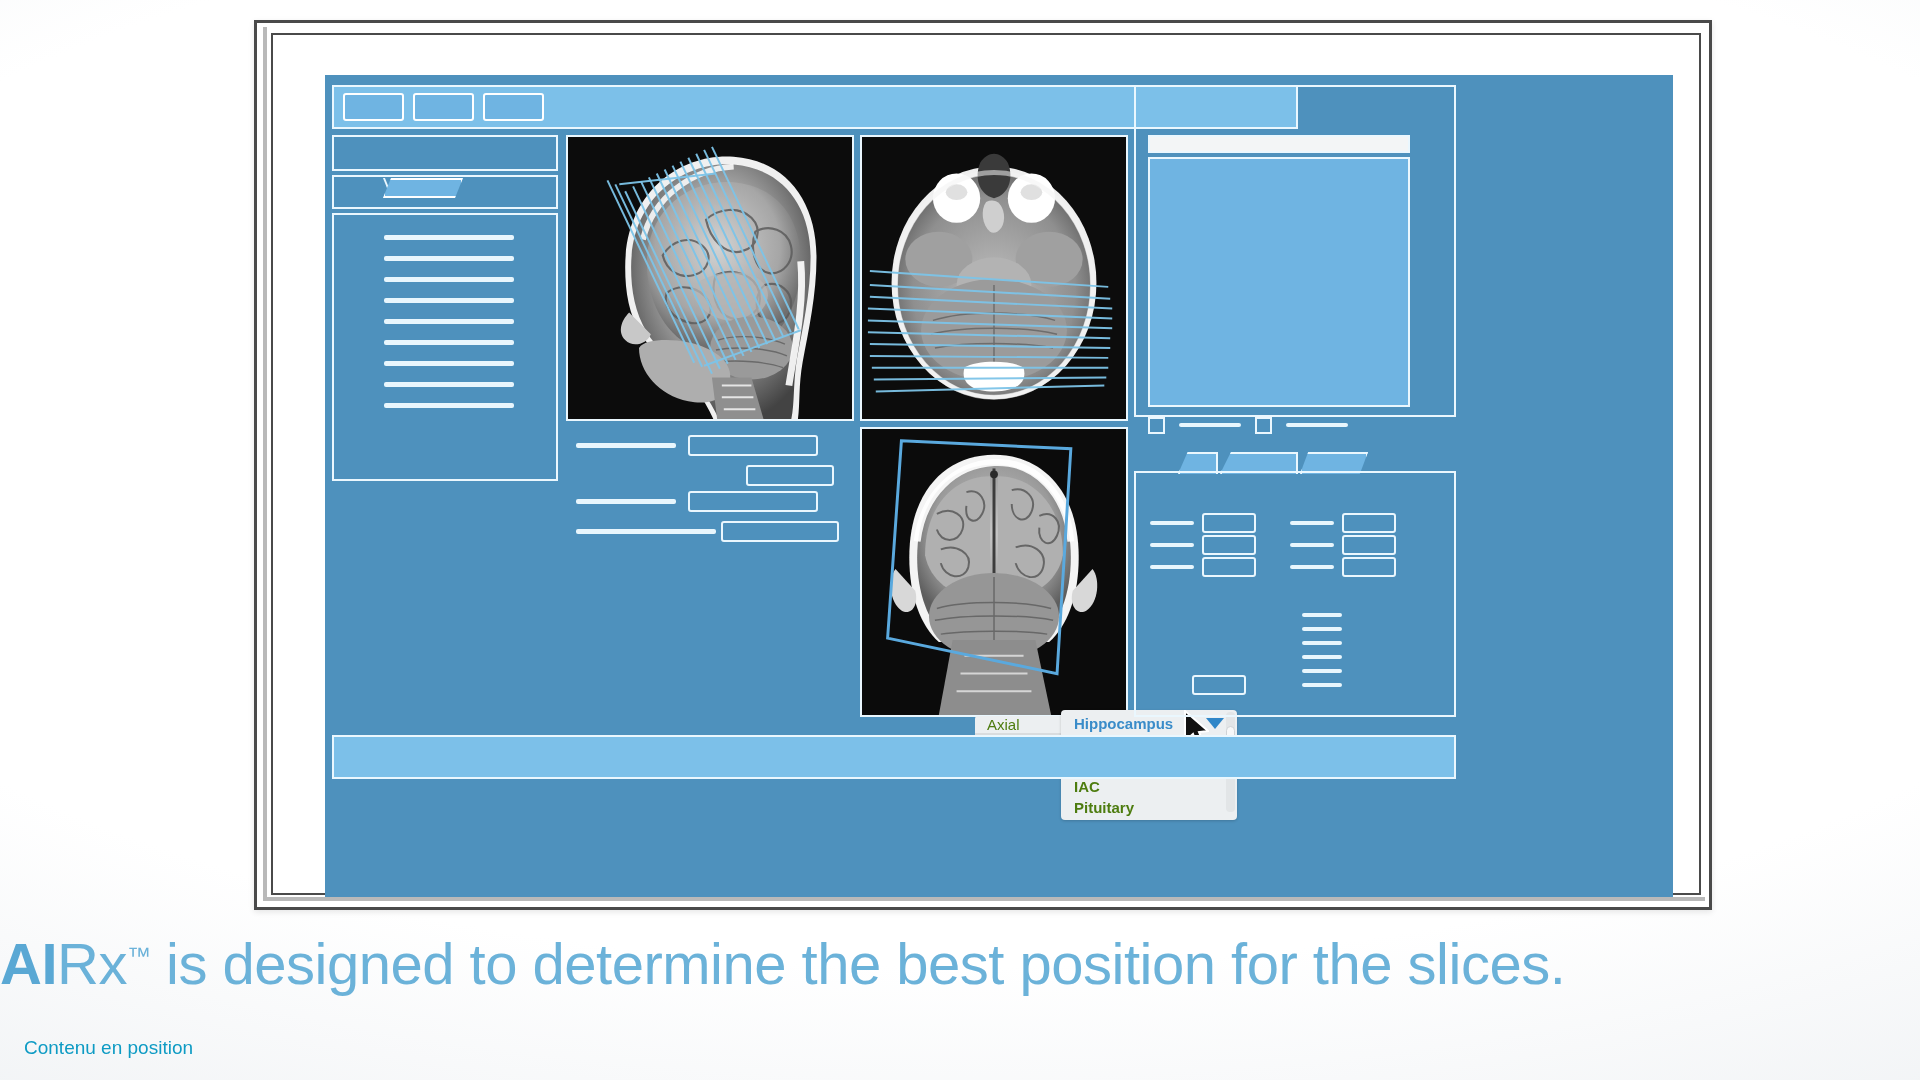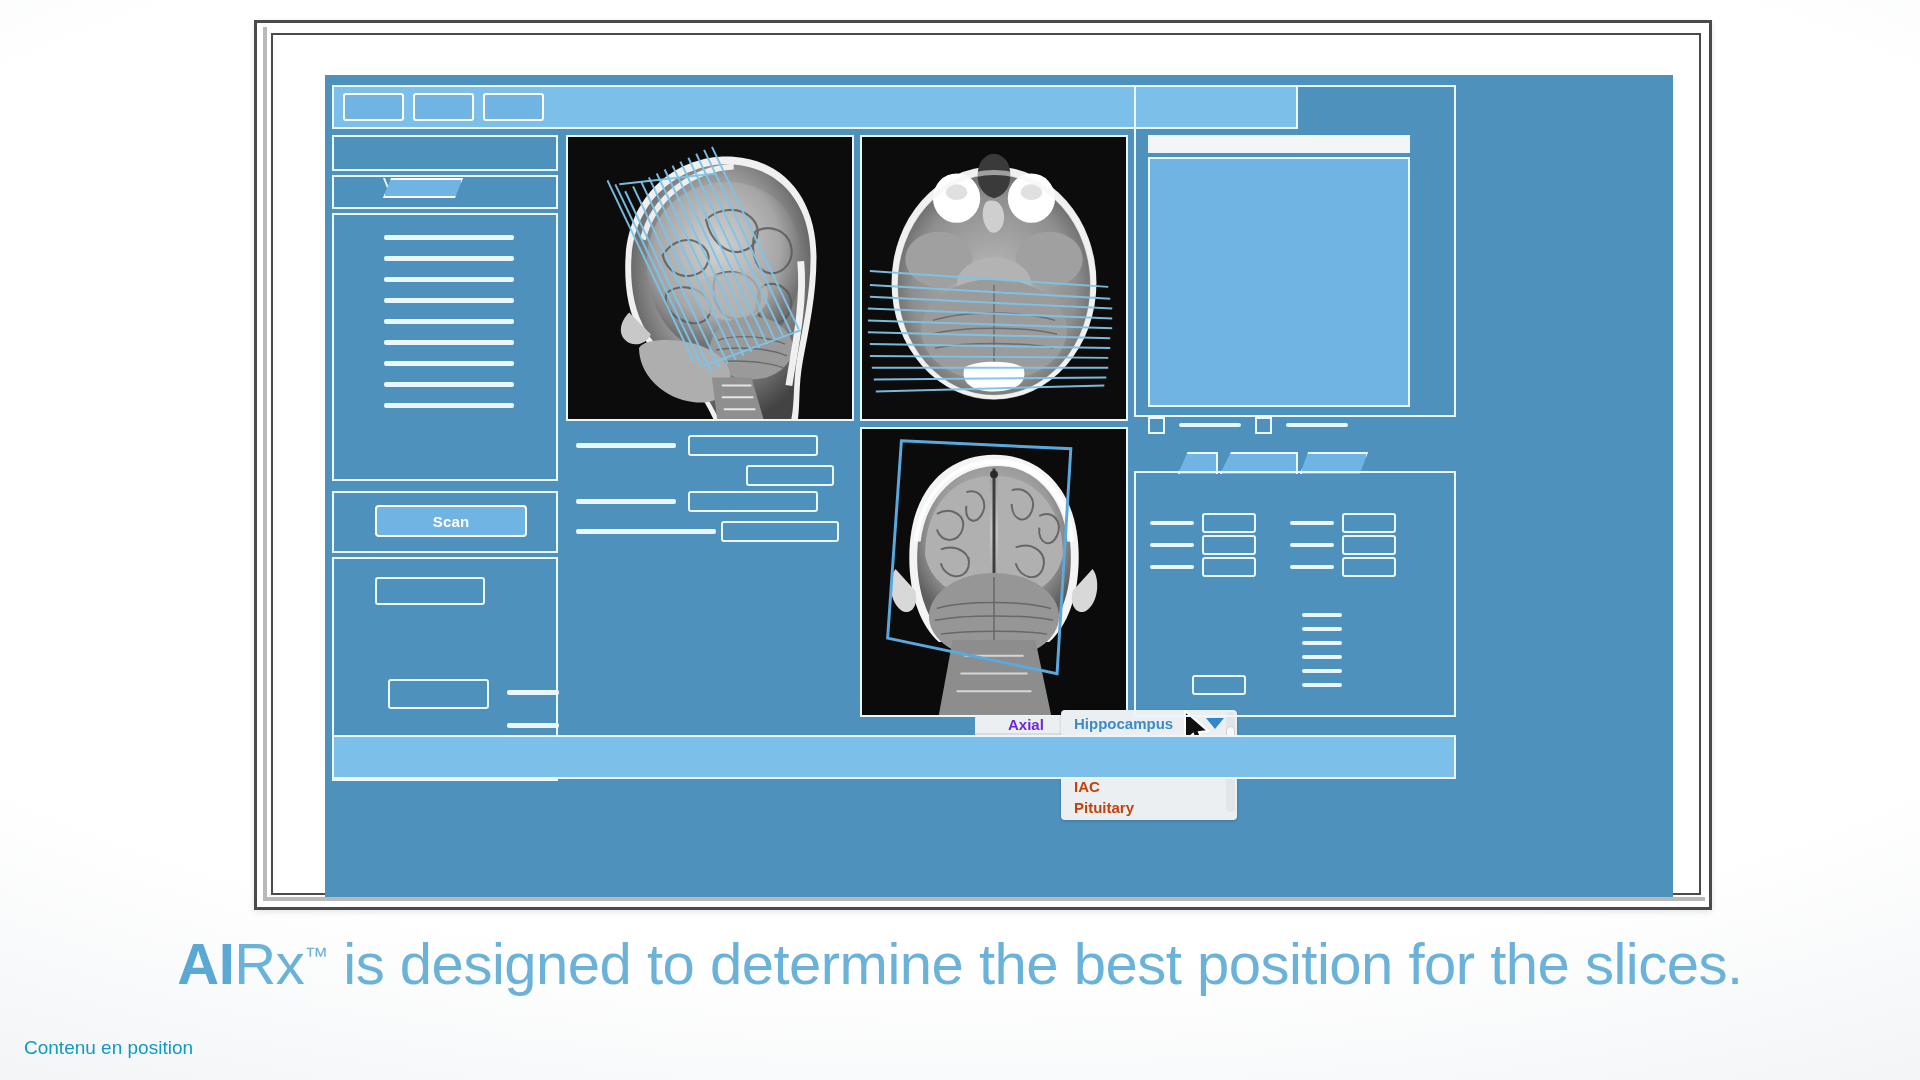--- a/index.html
+++ b/index.html
@@ -98,28 +98,28 @@
   
   #dropdown{
     position:absolute;left:650px;top:641px;width:262px;height:104px;
     font-size:15px;
   }
   #dd-left{
     position:absolute;left:0;top:0;width:92px;height:42px;background:#eceff1;
     border-radius:3px;
   }
   #dd-left .dd-opt{padding:1px 12px;}
-  #dd-axial{color:#6d28d9;font-weight:bold;margin-left:21px;}
+  #dd-axial{color:#4d7c0f;font-weight:normal;}
   #dd-coronal{color:#5a9ac4;font-weight:bold;background:#d9dcde;display:block;}
   #dd-right{
     position:absolute;left:86px;top:-6px;width:176px;height:110px;background:#eceff1;
     border-radius:4px;box-shadow:0 1px 3px rgba(0,0,0,.18);
   }
   #dd-list{position:absolute;left:0;top:3px;width:176px;}
-  #dd-list .dd-item{padding:0 13px;line-height:21px;font-weight:bold;color:#c2410c;}
+  #dd-list .dd-item{padding:0 13px;line-height:21px;font-weight:bold;color:#4d7c0f;}
   #dd-list .dd-item.sel{color:#3a8cc9;}
   #dd-arrow{
     position:absolute;right:13px;top:8px;width:0;height:0;
     border-left:9px solid transparent;border-right:9px solid transparent;border-top:11px solid #2f86c8;
   }
   #dd-scroll{
     position:absolute;right:2px;top:2px;width:9px;height:100px;background:#e2e5e7;border-radius:4px;
   }
   #dd-thumb{position:absolute;left:0;top:14px;width:9px;height:30px;background:#f7f8f9;border:1px solid #cfd3d6;border-radius:5px;box-sizing:border-box;}
   #cursor{position:absolute;left:122px;top:0px;width:26px;height:40px;}
@@ -145,21 +145,21 @@
   .rb-bx{position:absolute;height:20px;}
 
   
   #bottombar{
     position:absolute;left:7px;top:660px;width:1124px;height:44px;
     background:#7cc0e9;border:2px solid #eaf7fe;box-sizing:border-box;
   }
 
   
   #caption{
-    position:absolute;left:0;top:930px;width:1920px;text-align:center;
+    position:absolute;left:0;top:930px;width:1920px;text-align:left;
     color:#6bb2d9;font-size:58px;font-weight:normal;letter-spacing:-.5px;
     white-space:nowrap;
   }
   #caption .ai{font-weight:bold;color:#5aa8d4;}
   #caption .rx{font-weight:normal;}
   #caption .tm{font-size:24px;vertical-align:20px;}
   #footnote{
     position:absolute;left:24px;top:1037px;
     color:#0e9bc4;font-size:19px;
   }
@@ -192,31 +192,20 @@
           <div class="ln"></div>
           <div class="ln"></div>
           <div class="ln"></div>
           <div class="ln"></div>
           <div class="ln"></div>
           <div class="ln"></div>
           <div class="ln"></div>
         </div>
       </div>
 
-      <div id="left-lower">
-        <div id="ll-head"></div>
-        <div id="scan-btn">Scan</div>
-        <div id="ll-body"></div>
-        <div id="ll-field1" class="box"></div>
-        <div id="ll-b1" class="box"></div>
-        <div id="ll-b2" class="box"></div>
-        <div id="ll-l1" class="ln"></div>
-        <div id="ll-l2" class="ln"></div>
-        <div id="ll-l3" class="ln"></div>
-      </div>
 
       <div class="viewport" id="vp-sag">
         <svg width="100%" height="100%" viewBox="0 0 288 286" preserveAspectRatio="none">
           <defs>
             <radialGradient id="skull" cx="50%" cy="40%" r="62%">
               <stop offset="0%" stop-color="#cfcfcf"></stop>
                 <stop offset="55%" stop-color="#9c9c9c"></stop>
               <stop offset="100%" stop-color="#434343"></stop>
             </radialGradient>
             <radialGradient id="brainG" cx="46%" cy="38%" r="58%">

